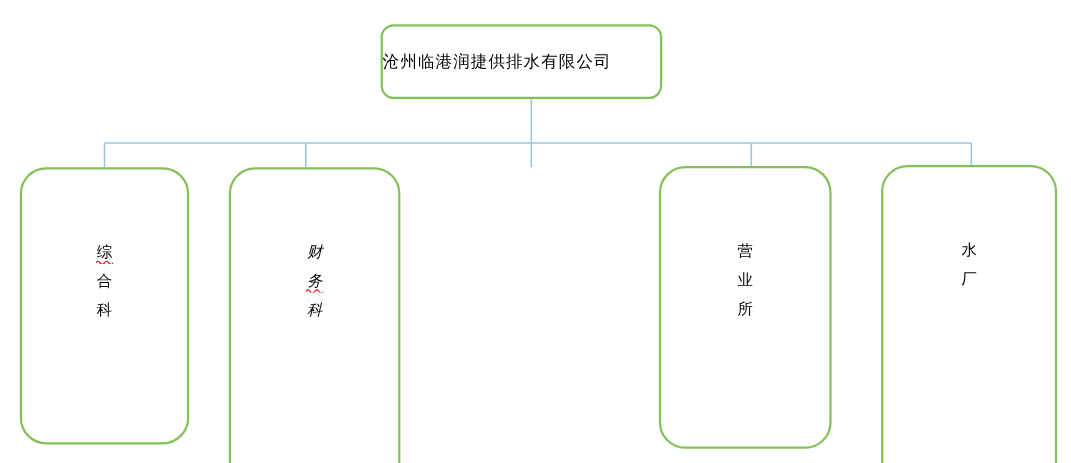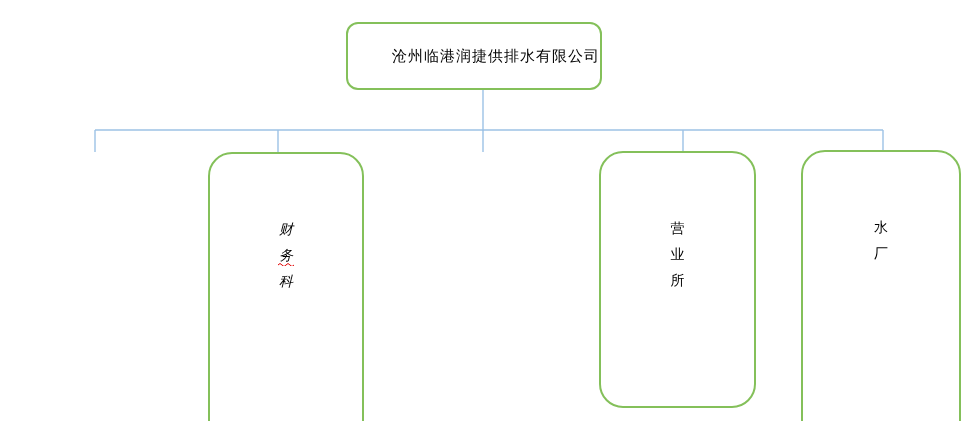--- a/index.html
+++ b/index.html
@@ -25,21 +25,21 @@
   .connectors line{stroke:var(--connector);stroke-width:1.4;fill:none;}
   .node{
     position:absolute;
     background:var(--background);
     border:2px solid var(--box-border);
     box-sizing:border-box;
   }
   .node.root{
     left:346px;top:22px;width:256px;height:68px;
     border-radius:12px;
-    display:flex;align-items:center;justify-content:flex-end;
+    display:flex;align-items:center;justify-content:flex-start;
   }
   .root-label{
     font-size:15px;
     letter-spacing:1px;
     white-space:nowrap;
   }
   .node.child{border-radius:24px;}
   .d1{left:18px; top:152px;width:154px;height:252px;}
   .d2{left:208px;top:152px;width:156px;height:307px;font-style:italic;}
   .d3{left:403px;top:152px;width:156px;height:253px;}
@@ -77,20 +77,26 @@
     <line x1="278" y1="130" x2="278" y2="152"></line>
     <line x1="483" y1="130" x2="483" y2="152"></line>
     <line x1="683" y1="130" x2="683" y2="151"></line>
     <line x1="883" y1="130" x2="883" y2="150"></line>
   </svg>
 
   <div class="node root">
     <span class="root-label">沧州临港润捷供排水有限公司</span>
   </div>
 
+  <div class="node child d1">
+    <div class="vlabel">综合科</div>
+    <svg class="squiggle sq-row0" width="16" height="4" viewBox="0 0 16 4" xmlns="http://www.w3.org/2000/svg">
+      <path d="M0 3 Q2 0 4 3 T8 3 T12 3 T16 3"></path>
+    </svg>
+  </div>
 
   <div class="node child d2">
     <div class="vlabel">财务科</div>
     <svg class="squiggle sq-row1" width="16" height="4" viewBox="0 0 16 4" xmlns="http://www.w3.org/2000/svg">
       <path d="M0 3 Q2 0 4 3 T8 3 T12 3 T16 3"></path>
     </svg>
   </div>
 
 
   <div class="node child d4">

